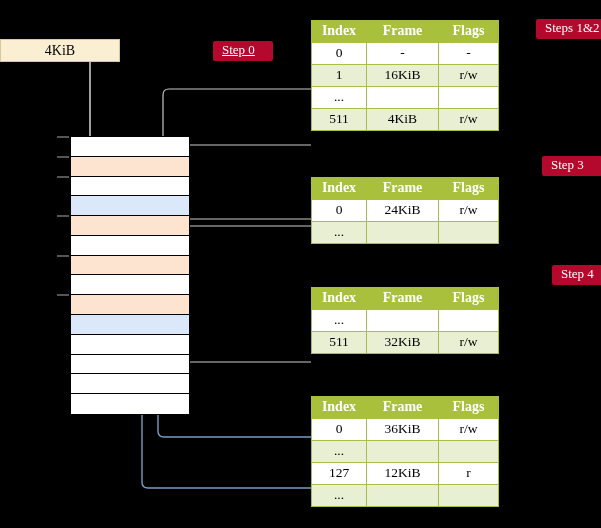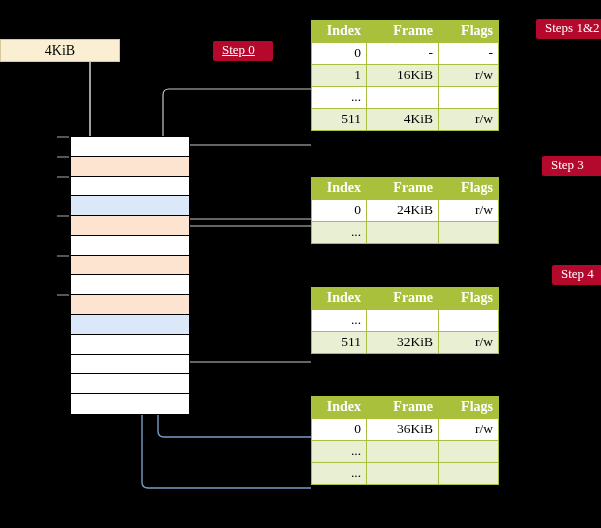--- a/index.html
+++ b/index.html
@@ -36,21 +36,21 @@
   .memrow:last-child{border-bottom:none;}
   .memrow.peach{background:#fce4d0;}
   .memrow.blue{background:#dae8f9;}
   .tick{position:absolute;width:12px;height:0;
         border-top:2px solid #555;left:-14px;}
 
   
   .ptable{position:absolute;border-collapse:collapse;
           background:#fff;font-size:13.5px;}
   .ptable td,.ptable th{border:1px solid #a9bf3f;
-        padding:2px 5px 3px 5px;text-align:right;vertical-align:middle;
+        padding:2px 5px 3px 5px;text-align:center;vertical-align:middle;
         height:19px;box-sizing:border-box;white-space:nowrap;}
   .ptable th{background:#a8c03c;color:#fff;font-weight:bold;
         border:1px solid #a8c03c;font-size:14px;}
   .ptable th.sep{border-left:1px solid #fff;}
   .ptable tr.alt td{background:#e9efd2;}
   .ptable td.hl{background:#fbf6a8;}
   .colI{width:55px;}
   .colF{width:72px;font-family:Liberation Serif, serif;}
   .colG{width:60px;}
   #pt0{left:311px;top:20px;}
@@ -219,20 +219,25 @@
         <tr>
           <td class="colI">0</td>
           <td class="colF">36KiB</td>
           <td class="colG">r/w</td>
         </tr>
         <tr class="alt">
           <td class="colI">...</td>
           <td class="colF"></td>
           <td class="colG"></td>
         </tr>
+        <tr>
+          <td class="colI">127</td>
+          <td class="colF">12KiB</td>
+          <td class="colG">r</td>
+        </tr>
         <tr class="alt">
           <td class="colI">...</td>
           <td class="colF"></td>
           <td class="colG"></td>
         </tr>
       </tbody>
     </table>
 
 </div>
 

